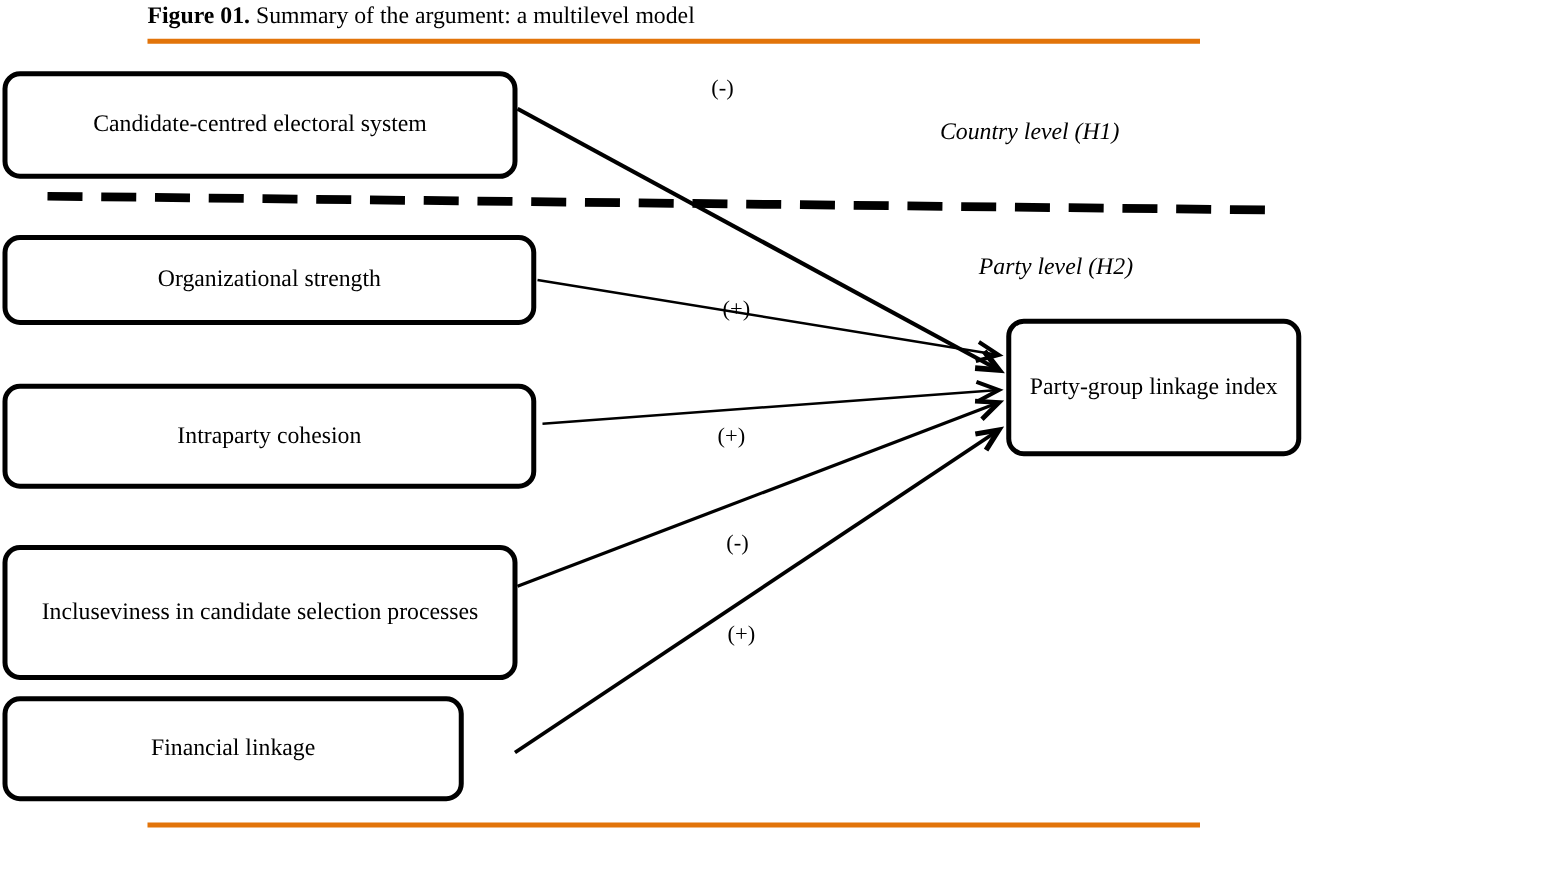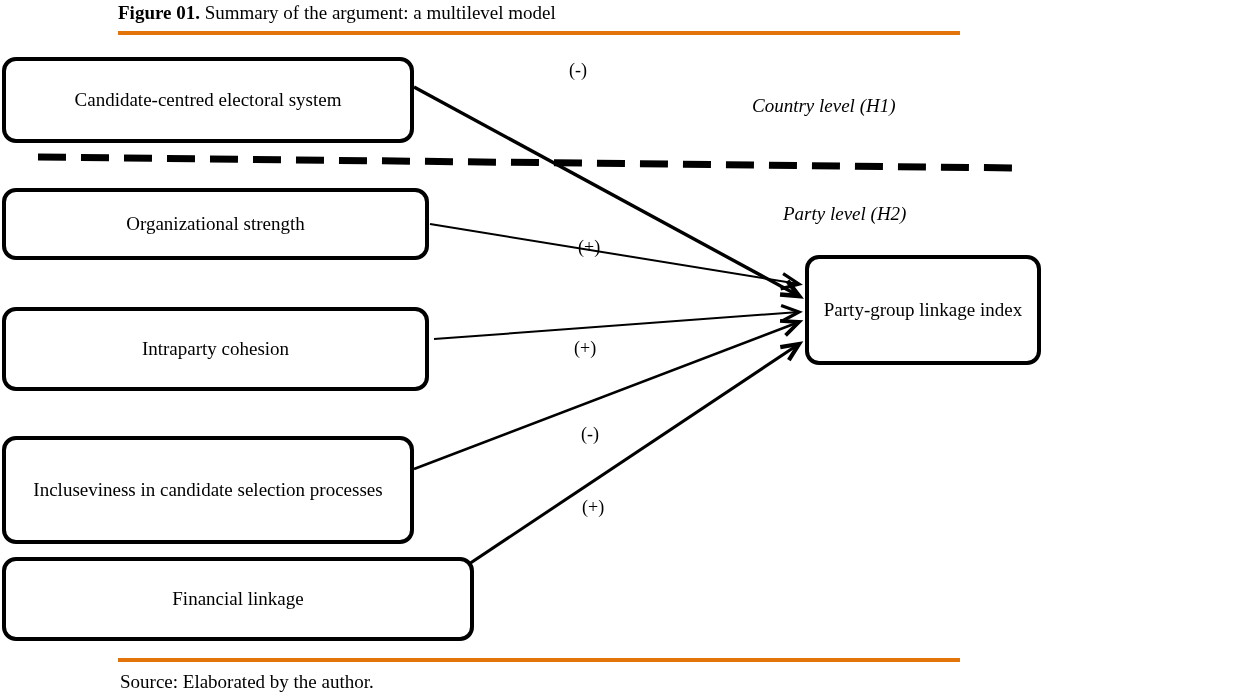--- a/index.html
+++ b/index.html
@@ -121,30 +121,29 @@
       </div>
       <div class="node" style="left: 2px; top: 188px; width: 427px; height: 72px;">
         <span>Organizational strength</span>
       </div>
       <div class="node" style="left: 2px; top: 307px; width: 427px; height: 84px;">
         <span>Intraparty cohesion</span>
       </div>
       <div class="node" style="left: 2px; top: 436px; width: 412px; height: 108px;">
         <span>Incluseviness in candidate selection processes</span>
       </div>
-      <div class="node" style="left: 2px; top: 557px; width: 472px; height: 84px;">
+      <div class="node" style="left: 2px; top: 557px; width: 369px; height: 84px;">
         <span>Financial linkage</span>
       </div>
       <div class="node" style="left: 805px; top: 255px; width: 236px; height: 110px;">
         <span>Party-group linkage index</span>
       </div>
       <div class="level-label" style="left: 752px; top: 95px;">Country level (H1)</div>
       <div class="level-label" style="left: 771px; top: 203px; margin-left: 12px;">Party level (H2)</div>
       <div class="sign" style="left: 569px; top: 60px;">(-)</div>
       <div class="sign" style="left: 578px; top: 237px;">(+)</div>
       <div class="sign" style="left: 574px; top: 338px;">(+)</div>
       <div class="sign" style="left: 581px; top: 424px;">(-)</div>
       <div class="sign" style="left: 582px; top: 497px;">(+)</div>
     </div>
 
   <div class="rule bottom"></div>
-  <div class="source">Source: Elaborated by the author.</div>
 </div>
 
 </body></html>

